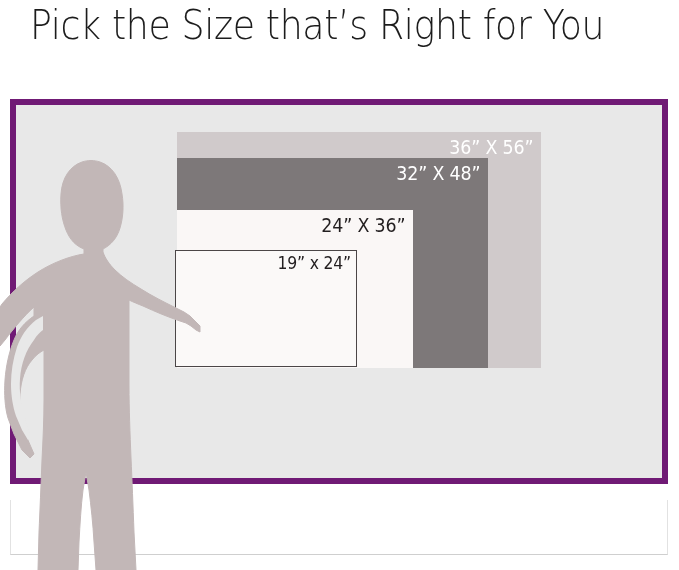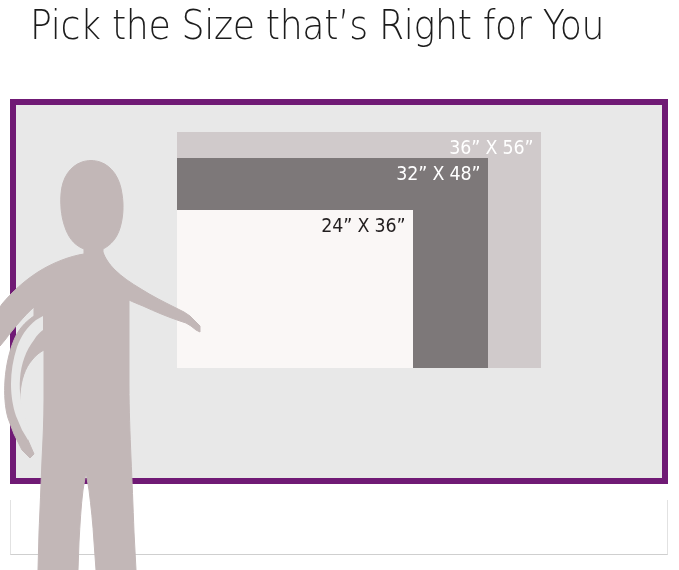--- a/index.html
+++ b/index.html
@@ -162,20 +162,23 @@
     </div>
 
     <div class="size-rect" id="rect-32x48" style="position: absolute; left: 161px; top: 53px; width: 311px; height: 210px; background: rgb(125, 120, 121);">
       <span class="size-label" style="color: rgb(255, 255, 255);">32” X 48”</span>
     </div>
 
     <div class="size-rect" id="rect-24x36" style="position: absolute; left: 161px; top: 105px; width: 236px; height: 158px; background: rgb(250, 247, 246);">
       <span class="size-label" style="color: rgb(35, 31, 32);">24” X 36”</span>
     </div>
 
+    <div class="size-rect" id="rect-19x24" style="position: absolute; left: 159px; top: 145px; width: 182px; height: 117px; background: rgb(251, 249, 248);">
+      <span class="size-label small" style="color: rgb(35, 31, 32);">19” x 24”</span>
+    </div>
 
   </div>
 
   <div id="panel-under-strip"></div>
 
   <div id="silhouette">
     <svg width="200" height="420" viewBox="0 0 200 420" xmlns="http://www.w3.org/2000/svg">
 
       <path fill="#c2b7b7" stroke="#c2b7b7" stroke-width="1" d="
               M 82,12

